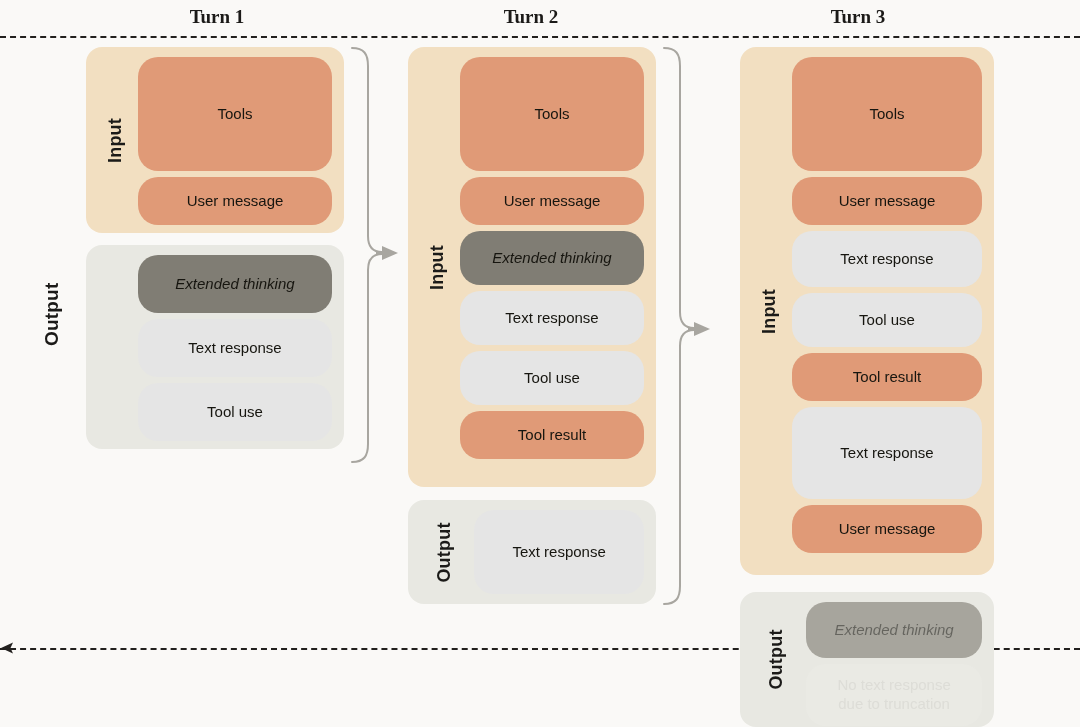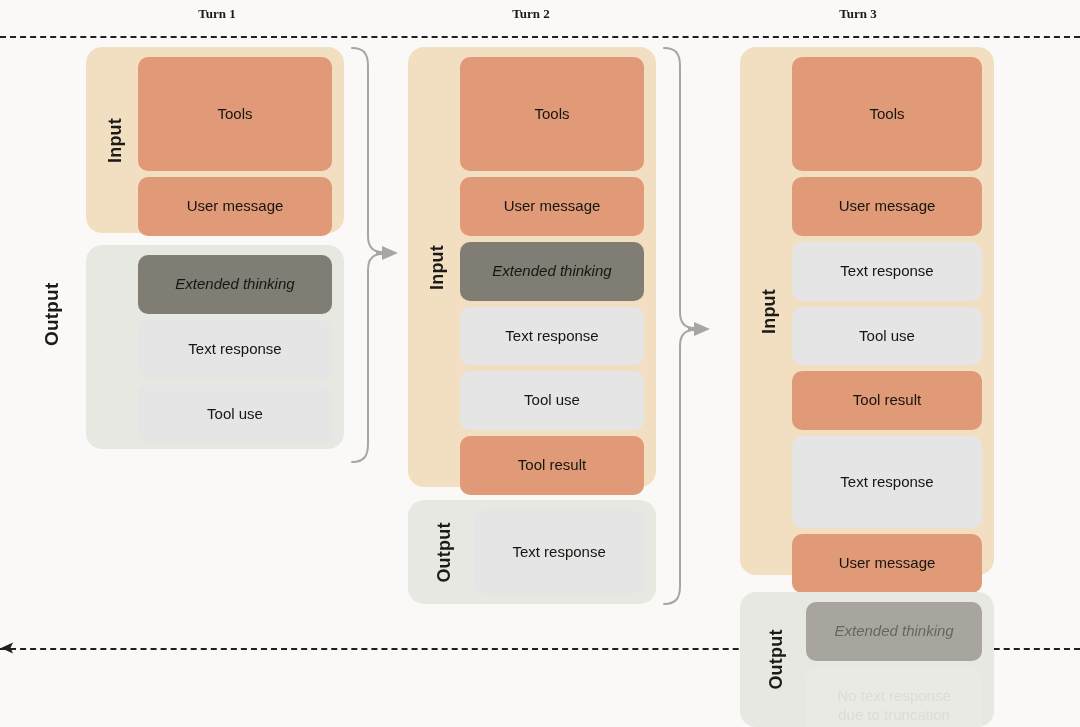--- a/index.html
+++ b/index.html
@@ -15,21 +15,21 @@
   
   .rail{position:absolute;left:0;width:1080px;height:0;border-top:2px dashed #22201e;}
   .rail-top{top:36px;}
   .rail-bottom{top:648px;}
   .rail-arrow{position:absolute;left:0;top:640px;width:16px;height:16px;}
 
   
   .turn-title{
     position:absolute;top:6px;
     font-family:"Liberation Serif", serif;
-    font-weight:bold;font-size:13px;color:#1b1a18;
+    font-weight:bold;font-size:19px;color:#1b1a18;
     text-align:center;width:200px;
   }
 
   
   .side-output{
     position:absolute;left:22px;top:305px;
     width:60px;text-align:center;
     font-size:19px;font-weight:bold;color:#1b1a18;
     transform:rotate(-90deg);transform-origin:center center;
     letter-spacing:.2px;
@@ -58,28 +58,28 @@
   }
   .group-blocks{
     flex:1 1 auto;
     display:flex;flex-direction:column;
     gap:6px;
     min-width:0;
   }
 
   
   .blk{
-    border-radius:10px;
+    border-radius:20px;
     display:flex;align-items:center;justify-content:center;
     text-align:center;
     font-size:15px;
     color:#16150f;
     line-height:1.25;
     box-sizing:border-box;
-    padding:20px 8px;
+    padding:4px 8px;
   }
   .blk.orange{background:#e09a77;}
   .blk.gray{background:#e5e5e5;}
   .blk.dark{background:#807d74;font-style:italic;}
   .blk.ghost{background:#eeeeea;color:#c9c8c2;}
 
   
   .fade-1{opacity:.62;}
   .fade-2{opacity:.34;}
 

